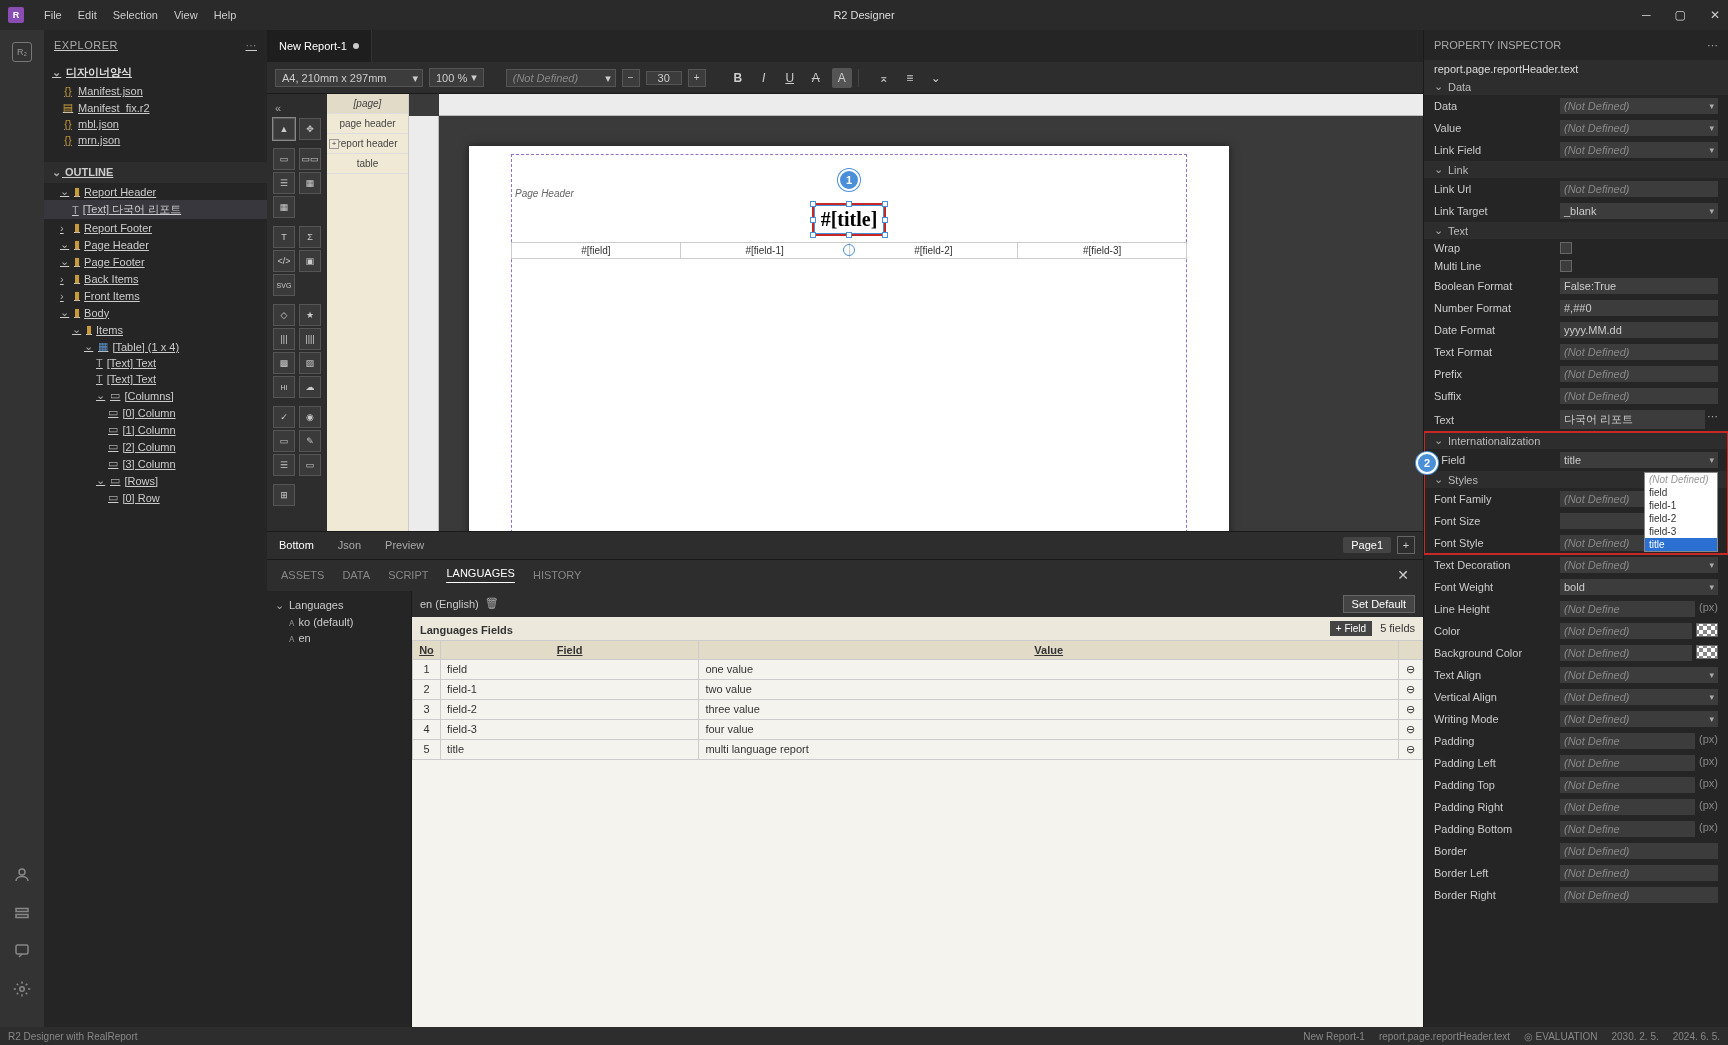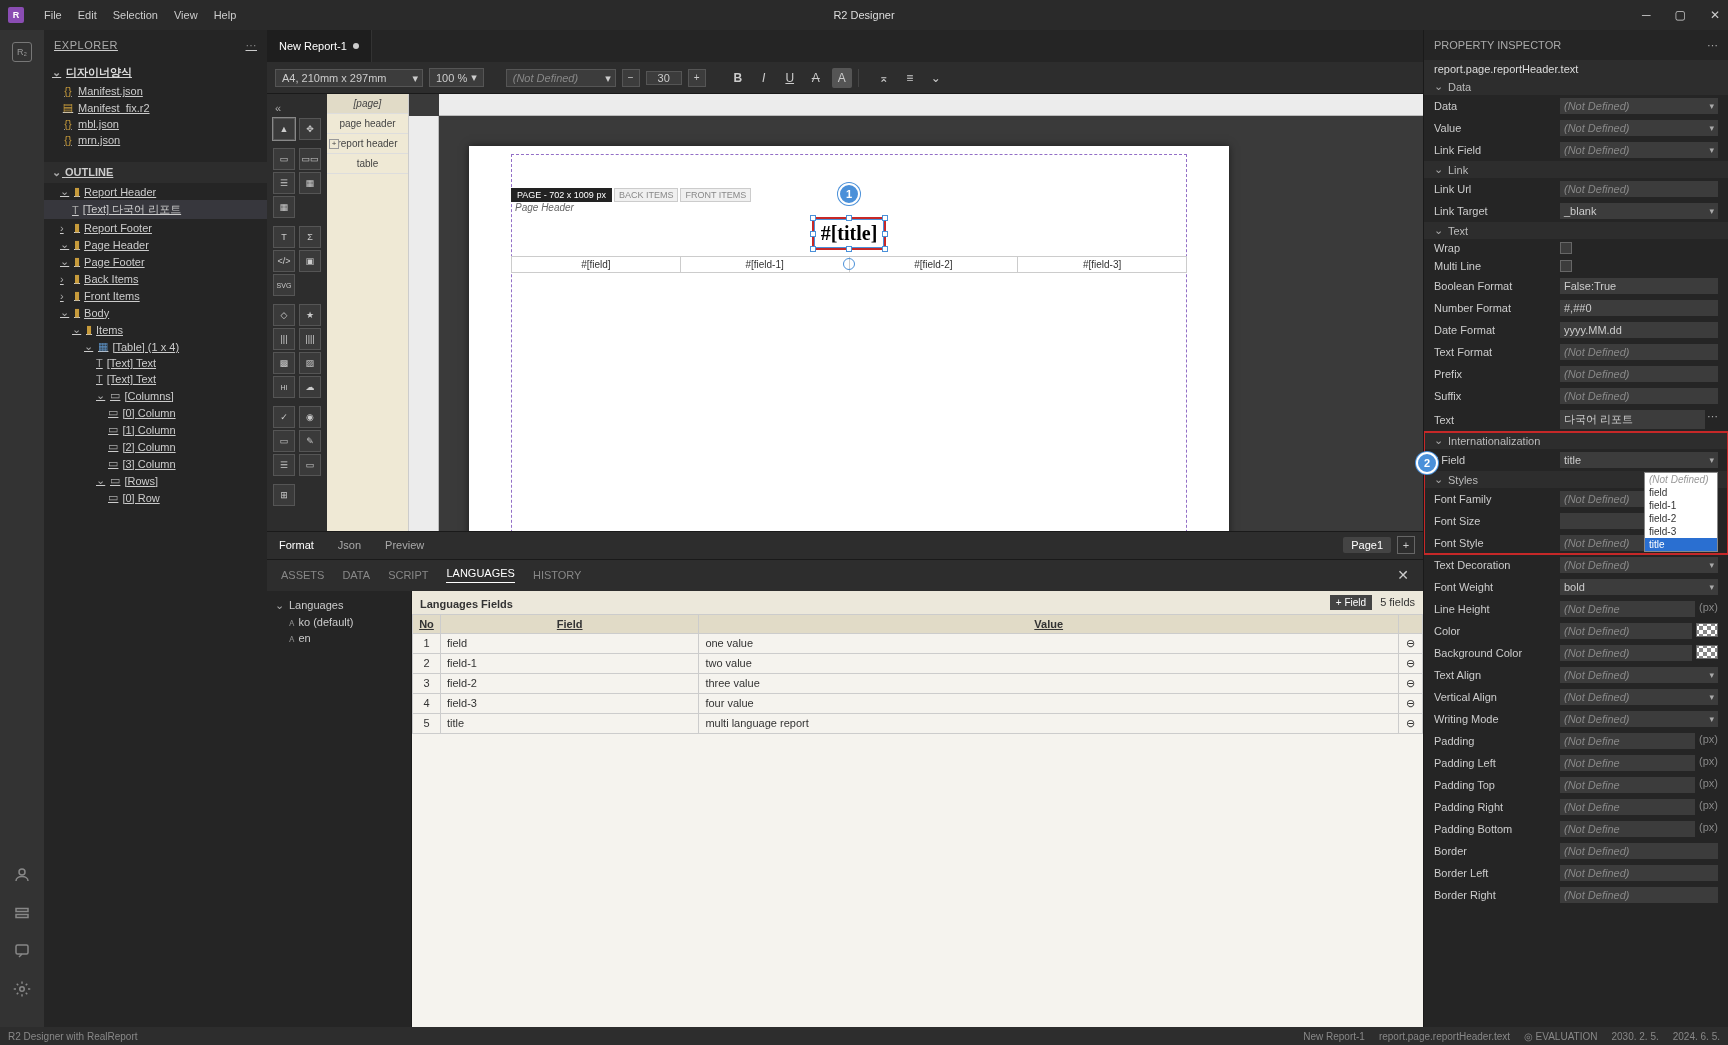--- a/index.html
+++ b/index.html
@@ -405,25 +405,20 @@
         <div class="srow">table</div>
       </div>
 
       <div class="canvas-wrap">
         <div class="ruler-h"></div>
         <div class="canvas-inner">
           <div class="ruler-v" style="height:520px"></div>
           <div class="page">
             <div class="page-margin"></div>
             <div style="position:relative; padding:42px 42px 0 42px;">
-              <div class="page-tag-row">
-                <span class="page-tag">PAGE - 702 x 1009 px</span>
-                <span class="page-subtag">BACK ITEMS</span>
-                <span class="page-subtag">FRONT ITEMS</span>
-              </div>
               <div class="ph-row">Page Header</div>
               <div class="title-block">
                 <div class="annot-circle" style="top:-30px">1</div>
                 <div class="sel-box" style="margin-top:4px;">
                   <span class="sel-handle" style="top:-4px;left:-4px"></span>
                     <span class="sel-handle" style="top:-4px;right:-4px"></span>
                   <span class="sel-handle" style="bottom:-4px;left:-4px"></span>
                     <span class="sel-handle" style="bottom:-4px;right:-4px"></span>
                   <span class="sel-handle" style="top:-4px;left:50%;margin-left:-3px"></span>
                     <span class="sel-handle" style="bottom:-4px;left:50%;margin-left:-3px"></span>
@@ -439,21 +434,21 @@
                 <div class="cell">#[field-2]</div>
                 <div class="cell" style="border-right:none">#[field-3]</div>
               </div>
             </div>
           </div>
         </div>
       </div>
     </div>
 
     <div class="bottom-tabbar">
-      <div class="bt active">Format</div>
+      <div class="bt active">Bottom</div>
       <div class="bt">Json</div>
       <div class="bt">Preview</div>
       <div class="right">
         <div class="page-chip">Page1</div>
         <div class="plusbox">+</div>
       </div>
     </div>
 
     <div class="sub-tabs">
       <div class="st">ASSETS</div>
@@ -473,20 +468,25 @@
         <div class="lt-row" style="padding-left:18px">
             <span style="color:#888">ᴀ</span>
             <span>ko (default)</span>
           </div>
         <div class="lt-row" style="padding-left:18px">
             <span style="color:#888">ᴀ</span>
             <span>en</span>
           </div>
       </div>
       <div class="lang-right">
+        <div class="lang-head" style="background:#2d2d2d;color:#ccc">
+          <span>en (English)</span>
+          <span style="margin-left:6px;color:#aaa">🗑</span>
+          <button class="btn">Set Default</button>
+        </div>
         <div style="display:flex;align-items:flex-end;background:#ece8db">
           <div class="lang-title">Languages Fields</div>
           <div class="lang-toolbar" style="margin-left:auto">
             <div class="addf">+ Field</div>
             <span>5 fields</span>
           </div>
         </div>
         <table class="lang-table">
           <thead>
               <tr>

